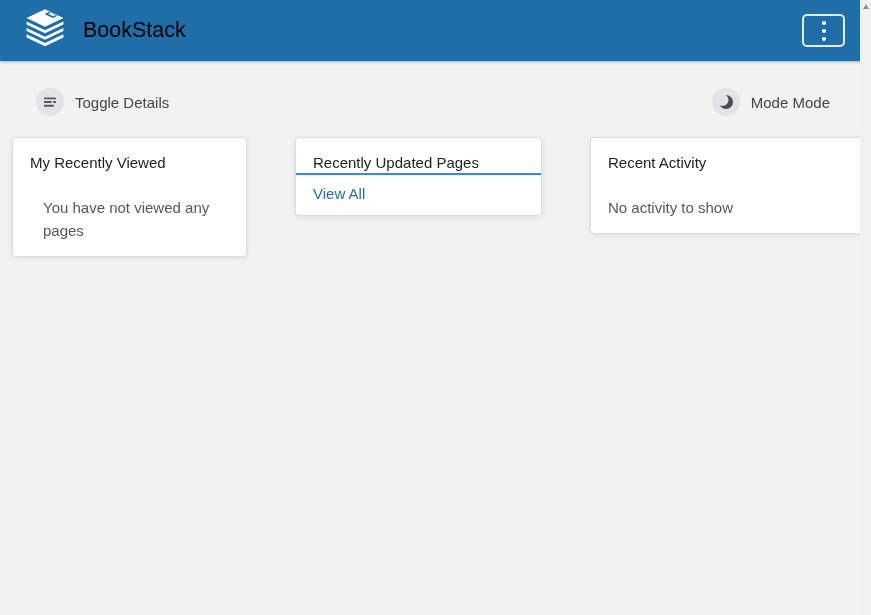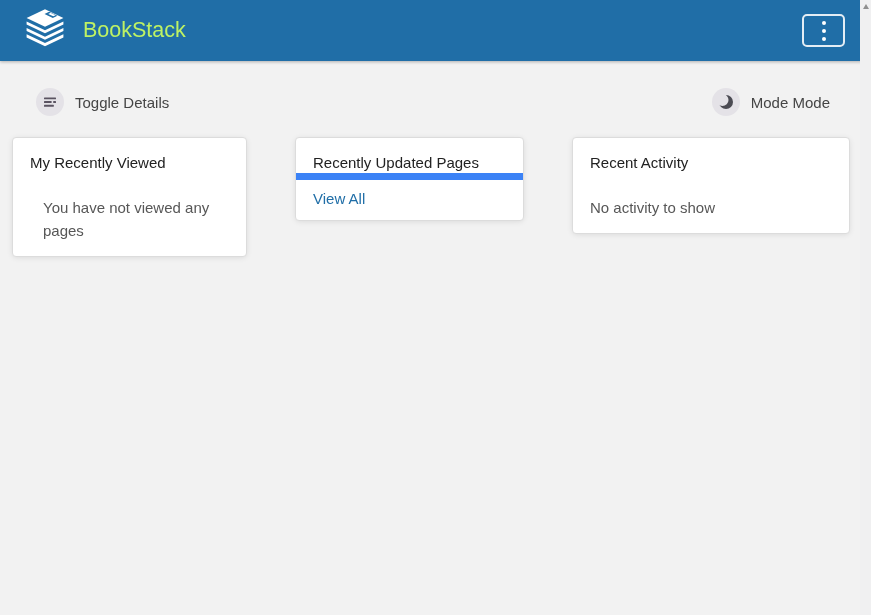--- a/index.html
+++ b/index.html
@@ -20,21 +20,21 @@
     justify-content: space-between;
     padding: 0 26px 0 22px;
     box-shadow: 0 1px 3px rgba(0,0,0,.28);
     position: relative;
     z-index: 1;
   }
   .logo {
     display: flex;
     align-items: center;
     gap: 15px;
-    color: #bef264;
+    color: #000000;
     font-size: 21.5px;
     cursor: pointer;
     text-decoration: none;
   }
   .kebab-btn {
     width: 43px;
     height: 33px;
     border: 2px solid rgba(255,255,255,.88);
     border-radius: 5px;
     background: transparent;
@@ -83,40 +83,40 @@
     gap: 48px;
     padding: 21px 0 0 12px;
   }
   .card {
     background: #fff;
     border: 1px solid #dcdcdc;
     border-radius: 4px;
     box-shadow: 0 1px 6px -1px rgba(0,0,0,.12);
   }
   .card-1 { width: 235px; }
-  .card-2 { width: 229px; }
+  .card-2 { width: 247px; }
   .card-3 { width: 278px; }
   .card h3 {
     font-size: 15px;
     font-weight: 400;
     color: var(--heading, #222);
     padding: 15px 16px 0 17px;
     line-height: 20px;
   }
   .empty {
     font-size: 15px;
     color: var(--muted, #575757);
     line-height: 23px;
     margin-top: 23px;
     padding: 0 16px 14px 30px;
   }
   .empty.flush { padding-left: 17px; }
   .card-2 .empty { padding-bottom: 32px; }
   .card-footer {
-    border-top: 7px solid #3b82f6;
+    border-top: 2px solid #3b82f6;
     padding: 10px 16px 12px 17px;
   }
   .card-footer a {
     color: var(--link, #206ea7);
     font-size: 15px;
     text-decoration: none;
     cursor: pointer;
   }
 
   

